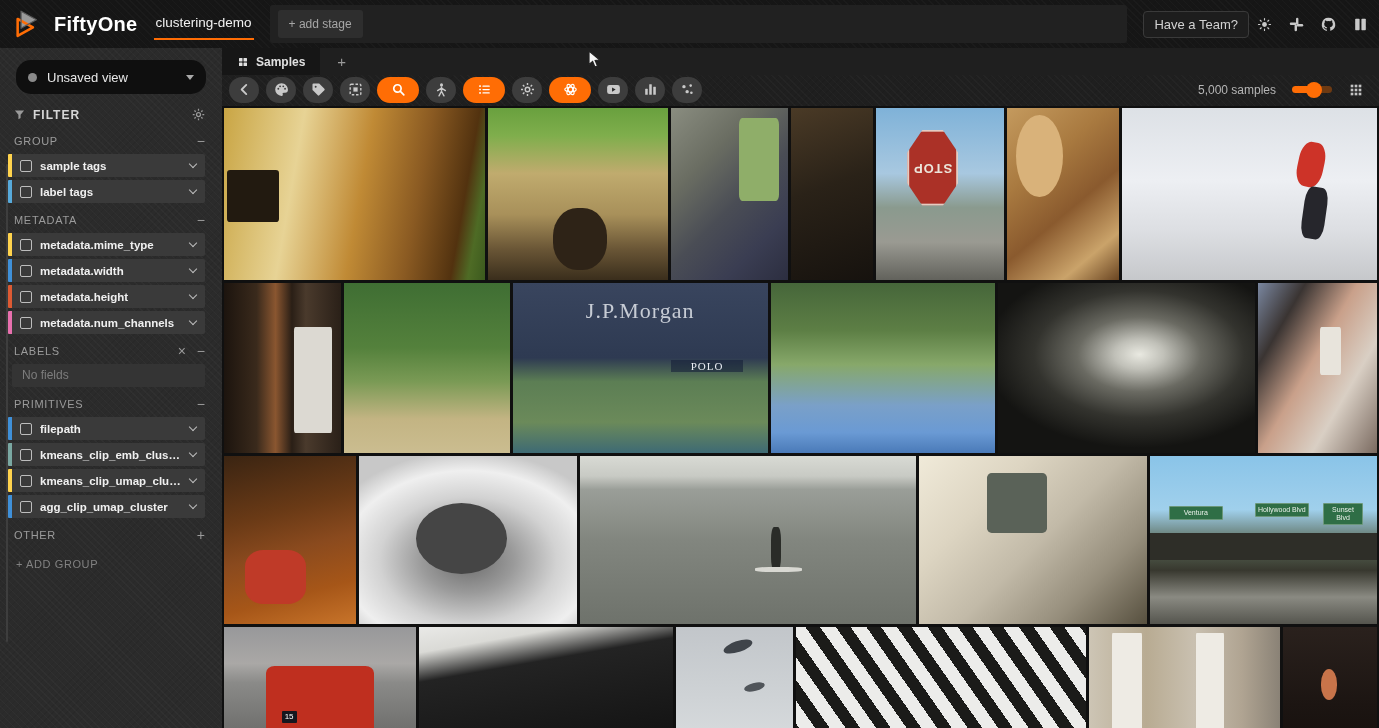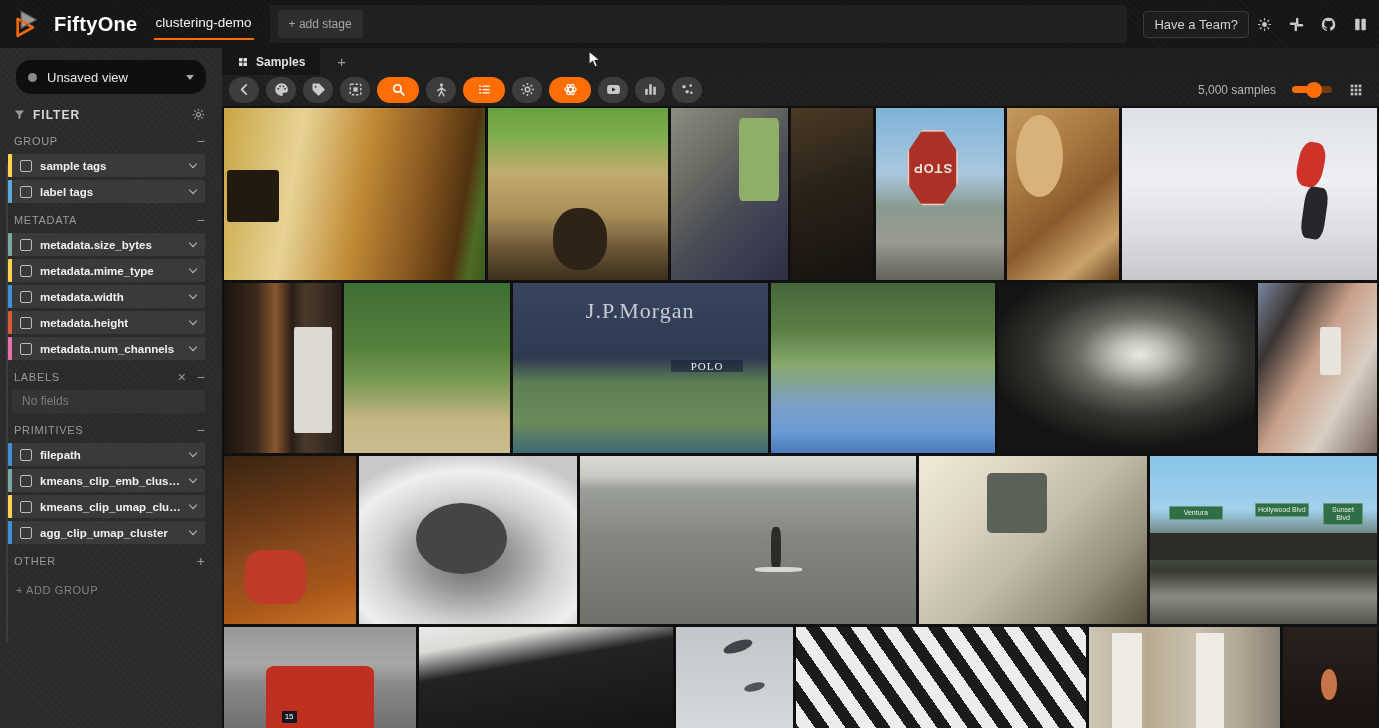--- a/index.html
+++ b/index.html
@@ -189,28 +189,20 @@
             <span class="chev"></span>
           </div>
         </div>
         <div class="sec-head">
           <span class="sec-title">METADATA</span>
           <span class="sec-acts">
             <span class="sec-c">−</span>
           </span>
         </div>
         <div class="side-row">
-          <span class="colorbar" style="background: rgb(122, 168, 162);"></span>
-          <div class="row-box">
-            <span class="checkbox"></span>
-            <span class="row-label">metadata.size_bytes</span>
-            <span class="chev"></span>
-          </div>
-        </div>
-        <div class="side-row">
           <span class="colorbar" style="background: rgb(255, 211, 77);"></span>
           <div class="row-box">
             <span class="checkbox"></span>
             <span class="row-label">metadata.mime_type</span>
             <span class="chev"></span>
           </div>
         </div>
         <div class="side-row">
           <span class="colorbar" style="background: rgb(63, 144, 217);"></span>
           <div class="row-box">

